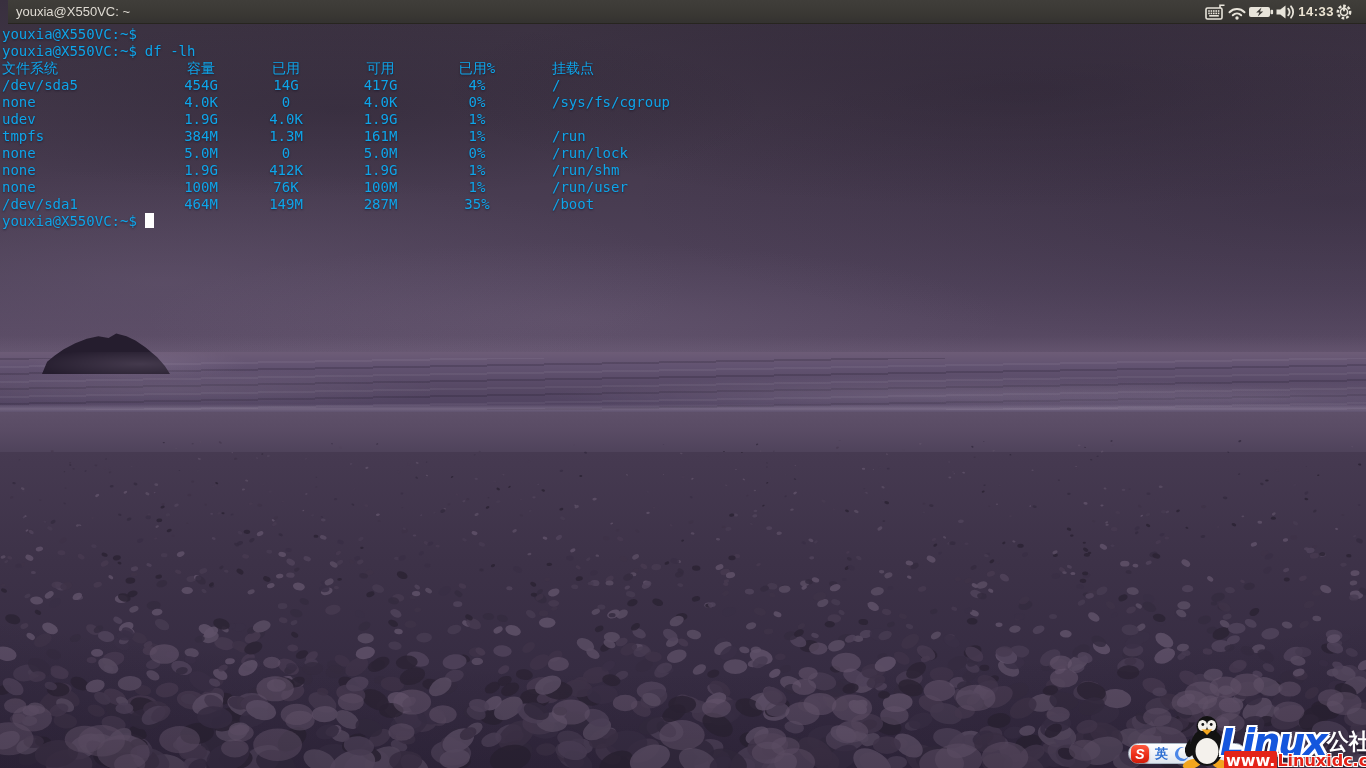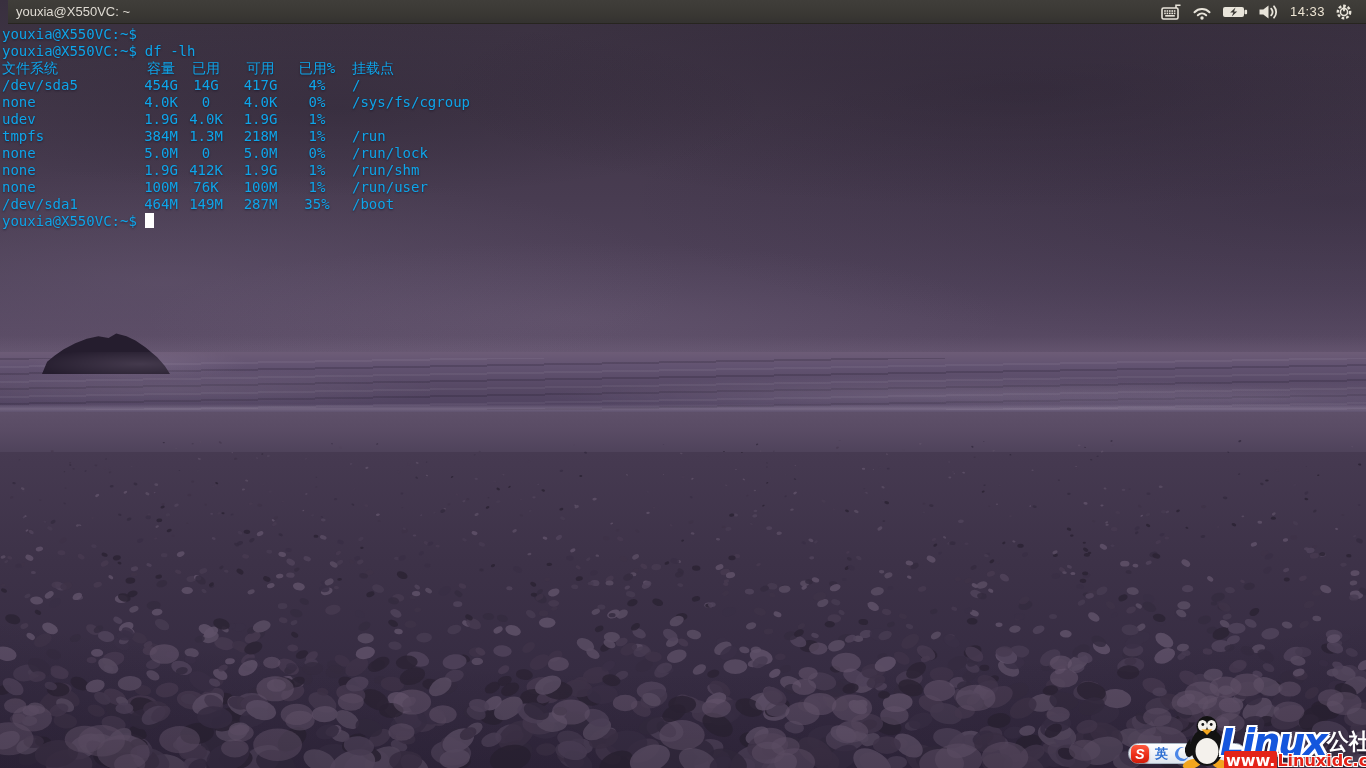--- a/index.html
+++ b/index.html
@@ -38,29 +38,29 @@
   .rock{position:absolute;left:42px;top:330px;width:128px;height:44px;background:#251d2e;
     clip-path:polygon(0 100%,4% 72%,10% 58%,17% 44%,26% 30%,35% 20%,44% 14%,52% 18%,58% 8%,66% 14%,73% 24%,81% 40%,90% 62%,96% 82%,100% 100%);}
   .rock-haze{position:absolute;left:20px;top:352px;width:240px;height:30px;
     background:radial-gradient(60% 70% at 50% 40%, rgba(160,143,168,.25), transparent 75%);}
 
   
   .top-panel{position:absolute;top:0;left:8px;right:0;height:24px;
     background:linear-gradient(180deg,#403e3a 0%,#3a3834 60%,#343230 100%);
     border-bottom:1px solid #27251f;display:flex;align-items:center;z-index:10;}
   .panel-title{margin-left:8px;font-size:13px;color:#dfdbd3;}
-  .tray{margin-left:auto;display:flex;align-items:center;gap:10px;padding-right:13px;height:100%;}
+  .tray{margin-left:auto;display:flex;align-items:center;gap:1px;padding-right:13px;height:100%;font-weight:bold;}
   .tray-icon{display:flex;align-items:center;}
   .clock{font-size:13px;color:#ece4d3;letter-spacing:.5px;}
 
   
   .terminal{position:absolute;left:0;top:24px;right:0;z-index:5;
     color:#0ea5e9;font-family:"DejaVu Sans Mono",monospace;font-size:14px;line-height:17px;
     padding:2px 0 0 2px;text-shadow:0 1px 2px rgba(18,10,28,.55);}
-  .df-row{display:grid;grid-template-columns:140px 38px 52px 57px 56px auto;}
+  .df-row{display:grid;grid-template-columns:140px 38px 52px 57px 56px auto;gap:40px;}
   .df-row .num{text-align:center;}
   .df-row .mount{padding-left:7px;}
   .cmd{margin-left:8px;}
   .cursor{display:inline-block;width:9px;height:15px;background:#ffffff;
     margin-left:8px;vertical-align:-2px;}
 
   
   .sogou{position:absolute;left:1128px;top:743px;width:118px;height:21px;z-index:20;
     background:linear-gradient(180deg,#ffffff 0%,#eef2f7 55%,#dde5ee 100%);
     border:1px solid #aab6c2;border-radius:11px;display:flex;align-items:center;
@@ -1657,21 +1657,21 @@
           <span class="">udev</span>
           <span class="num">1.9G</span>
           <span class="num">4.0K</span>
           <span class="num">1.9G</span>
           <span class="num">1%</span>
         </div>
         <div class="df-row">
           <span class="">tmpfs</span>
           <span class="num">384M</span>
           <span class="num">1.3M</span>
-          <span class="num">218M</span>
+          <span class="num">161M</span>
           <span class="num">1%</span>
           <span class="mount">/run</span>
         </div>
         <div class="df-row">
           <span class="">none</span>
           <span class="num">5.0M</span>
           <span class="num">0</span>
           <span class="num">5.0M</span>
           <span class="num">0%</span>
           <span class="mount">/run/lock</span>

